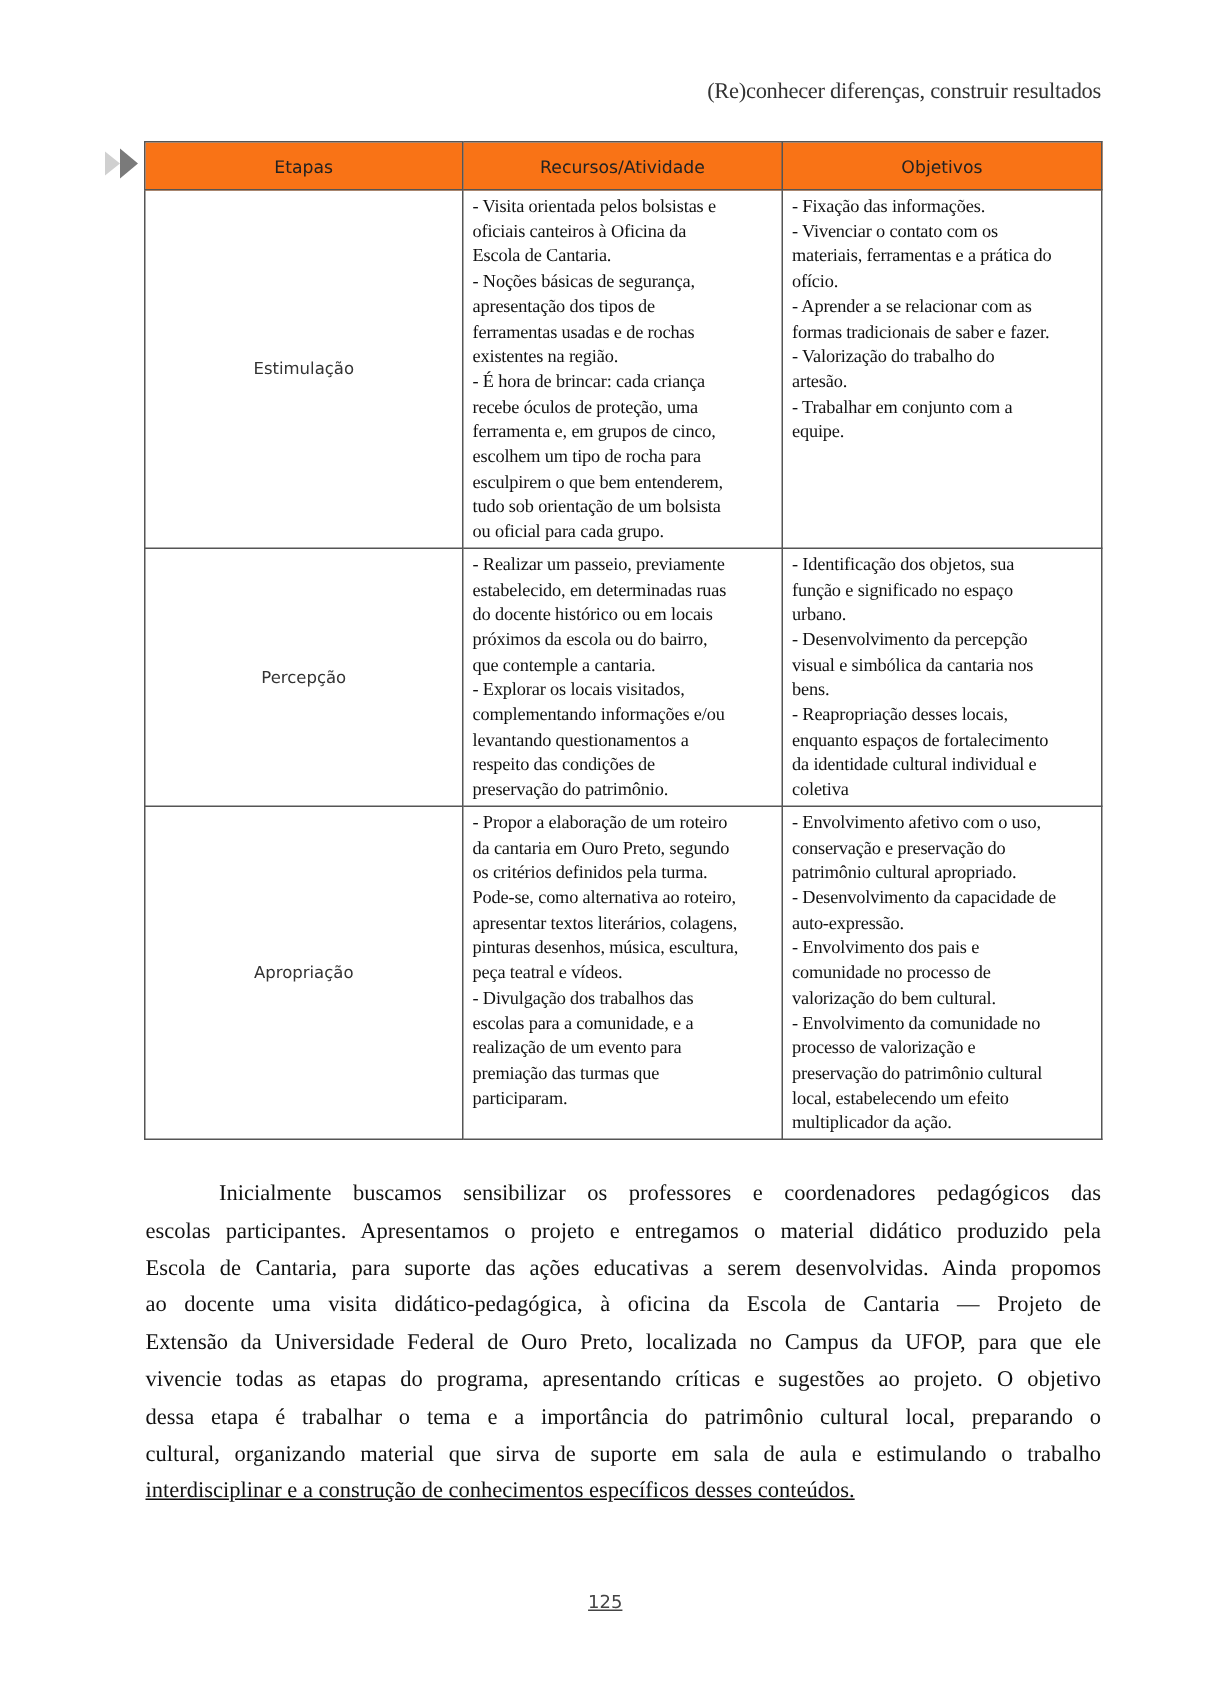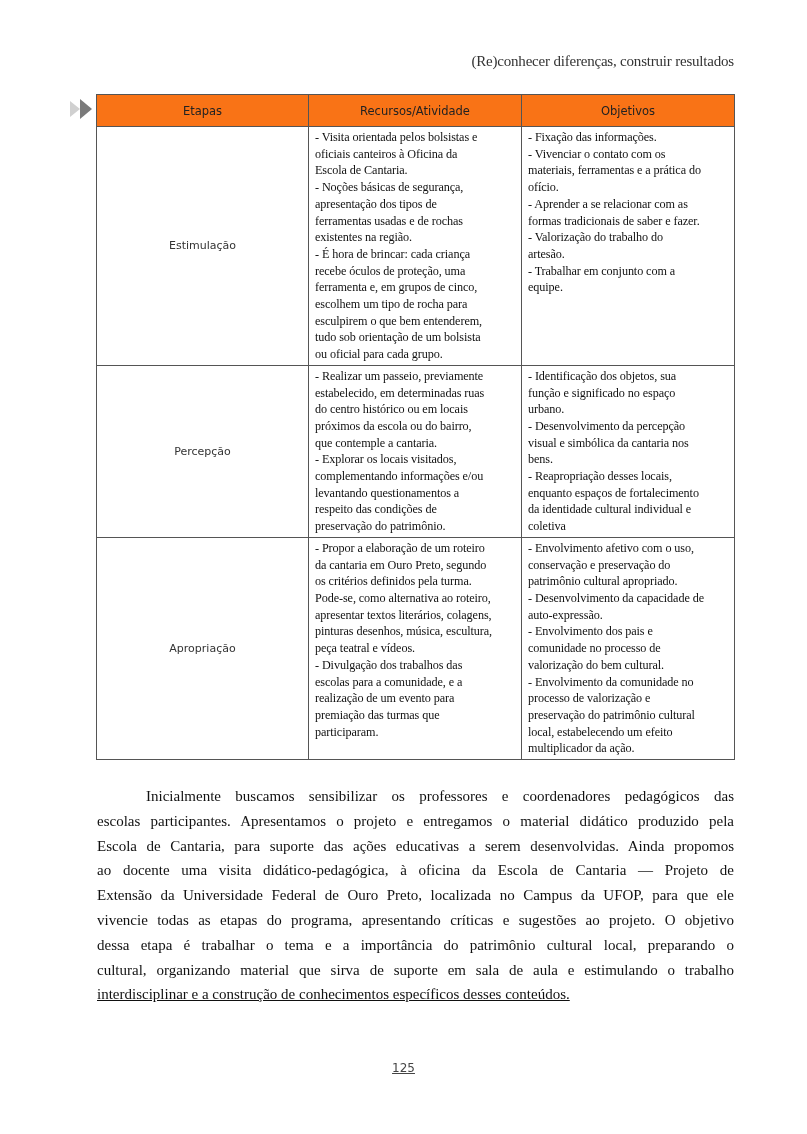--- a/index.html
+++ b/index.html
@@ -99,21 +99,21 @@
           <div class="line">artesão.</div>
           <div class="line">- Trabalhar em conjunto com a</div>
           <div class="line">equipe.</div>
         </td>
       </tr>
       <tr style="height: 171px;">
         <td class="stage">Percepção</td>
         <td class="cell">
           <div class="line">- Realizar um passeio, previamente</div>
           <div class="line">estabelecido, em determinadas ruas</div>
-          <div class="line">do centro histórico ou em locais</div>
+          <div class="line">do docente histórico ou em locais</div>
           <div class="line">próximos da escola ou do bairro,</div>
           <div class="line">que contemple a cantaria.</div>
           <div class="line">- Explorar os locais visitados,</div>
           <div class="line">complementando informações e/ou</div>
           <div class="line">levantando questionamentos a</div>
           <div class="line">respeito das condições de</div>
           <div class="line">preservação do patrimônio.</div>
         </td>
         <td class="cell">
           <div class="line">- Identificação dos objetos, sua</div>

